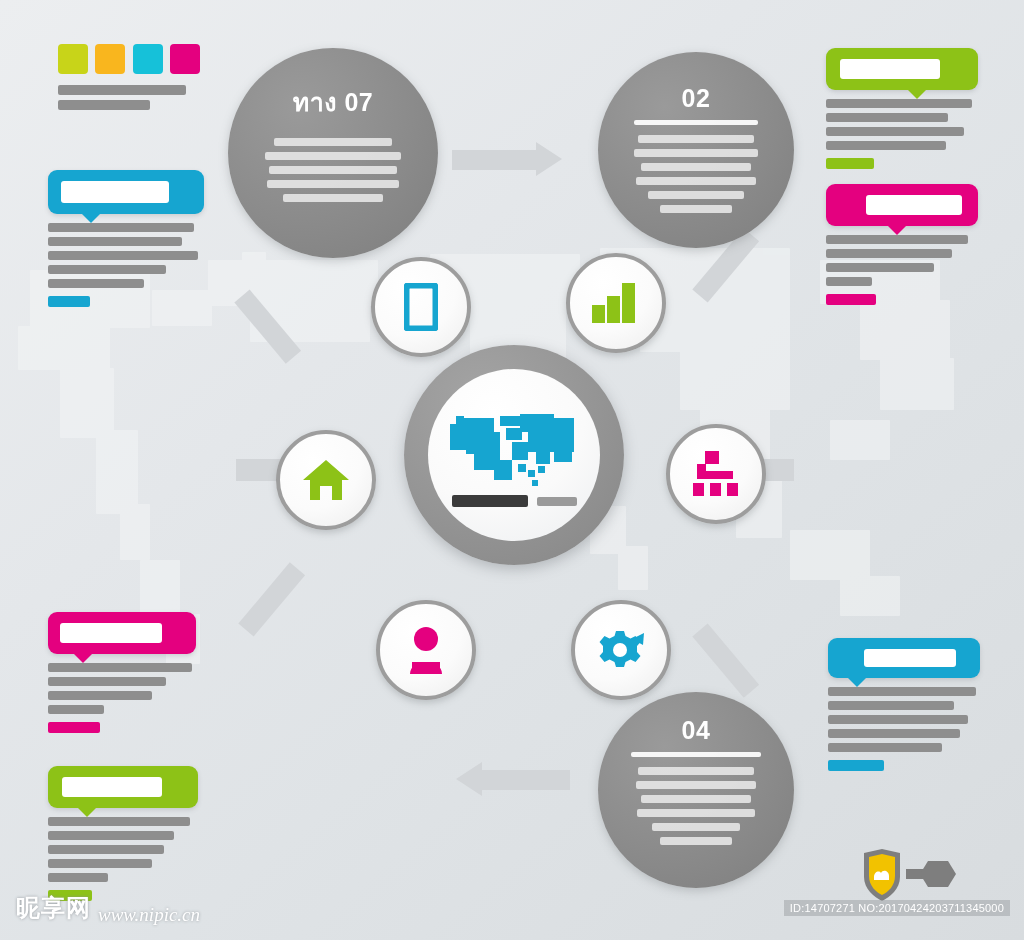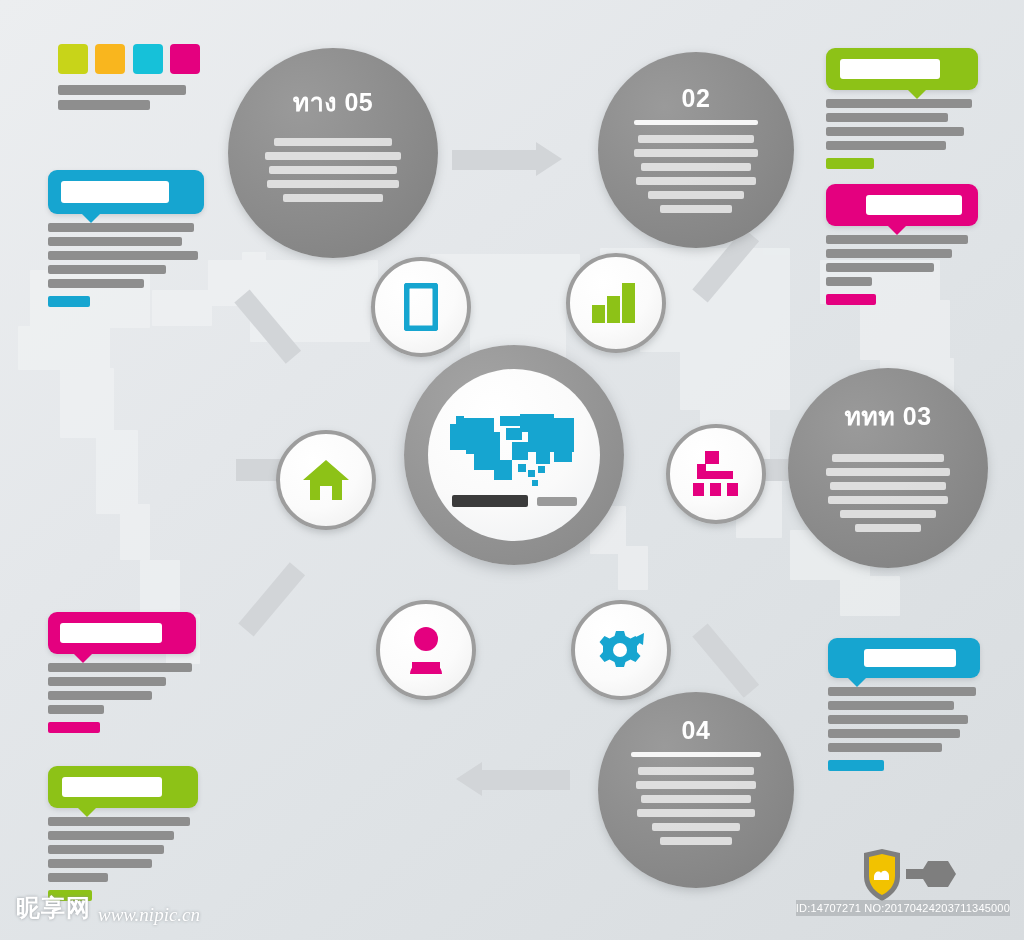--- a/index.html
+++ b/index.html
@@ -94,21 +94,21 @@
   
   .badge{position:absolute;}
 
   
   .wm-left{position:absolute;left:16px;bottom:14px;display:flex;align-items:center;gap:7px;}
   .wm-left .wm-cn{font-size:24px;color:#ffffff;font-weight:bold;letter-spacing:1px;
      text-shadow:0 0 3px rgba(140,145,150,.9);font-family:"DejaVu Sans",sans-serif;}
   .wm-left .wm-url{font-size:19px;color:#ffffff;font-style:italic;
      text-shadow:0 0 3px rgba(140,145,150,.9);font-family:"Liberation Serif",serif;margin-top:14px;}
   .wm-right{position:absolute;right:14px;bottom:24px;font-size:11px;color:#ffffff;
-     background:rgba(160,164,168,.55);padding:2px 0;letter-spacing:.2px;}
+     background:rgba(160,164,168,.55);padding:2px 6px;letter-spacing:.2px;}
 </style>
 </head>
 <body>
 
 <div class="stage">
 
   <div class="worldmap">
     <i style="left:30px;top:40px;width:120px;height:58px;"></i>
     <i style="left:18px;top:96px;width:92px;height:44px;"></i>
     <i style="left:60px;top:138px;width:54px;height:70px;"></i>
@@ -164,21 +164,21 @@
     <div class="shaft" style="left:0px;top:20px;width:80px;height:20px;transform:rotate(50deg);transform-origin:left center;"></div>
   </div>
   <div class="arrow" style="left:236px;top:455px;width:60px;height:30px;">
     <div class="shaft" style="left:0;top:4px;width:52px;height:22px;"></div>
   </div>
   <div class="arrow" style="left:736px;top:455px;width:60px;height:30px;">
     <div class="shaft" style="left:6px;top:4px;width:52px;height:22px;"></div>
   </div>
 
   <div class="bigcircle" style="left:228px;top:48px;width:210px;height:210px;padding-top:34px;">
-    <div class="bc-title">ทาง 05</div>
+    <div class="bc-title">ทาง 07</div>
     <div class="bc-lines" style="margin-top:16px;">
       <span style="width:118px;"></span>
       <span style="width:136px;"></span>
       <span style="width:128px;"></span>
       <span style="width:132px;"></span>
       <span style="width:100px;"></span>
     </div>
   </div>
 
   <div class="bigcircle" style="left:598px;top:52px;width:196px;height:196px;padding-top:32px;">
@@ -187,31 +187,20 @@
     <div class="bc-lines" style="margin-top:10px;">
       <span style="width:116px;"></span>
       <span style="width:124px;"></span>
       <span style="width:110px;"></span>
       <span style="width:120px;"></span>
       <span style="width:96px;"></span>
       <span style="width:72px;"></span>
     </div>
   </div>
 
-  <div class="bigcircle" style="left:788px;top:368px;width:200px;height:200px;padding-top:28px;">
-    <div class="bc-title">ททท 03</div>
-    <div class="bc-lines" style="margin-top:18px;">
-      <span style="width:112px;"></span>
-      <span style="width:124px;"></span>
-      <span style="width:116px;"></span>
-      <span style="width:120px;"></span>
-      <span style="width:96px;"></span>
-      <span style="width:66px;"></span>
-    </div>
-  </div>
 
   <div class="bigcircle" style="left:598px;top:692px;width:196px;height:196px;padding-top:24px;">
     <div class="bc-title">04</div>
     <div class="bc-rule" style="width:130px;margin-top:7px;"></div>
     <div class="bc-lines" style="margin-top:10px;">
       <span style="width:116px;"></span>
       <span style="width:120px;"></span>
       <span style="width:110px;"></span>
       <span style="width:118px;"></span>
       <span style="width:88px;"></span>

